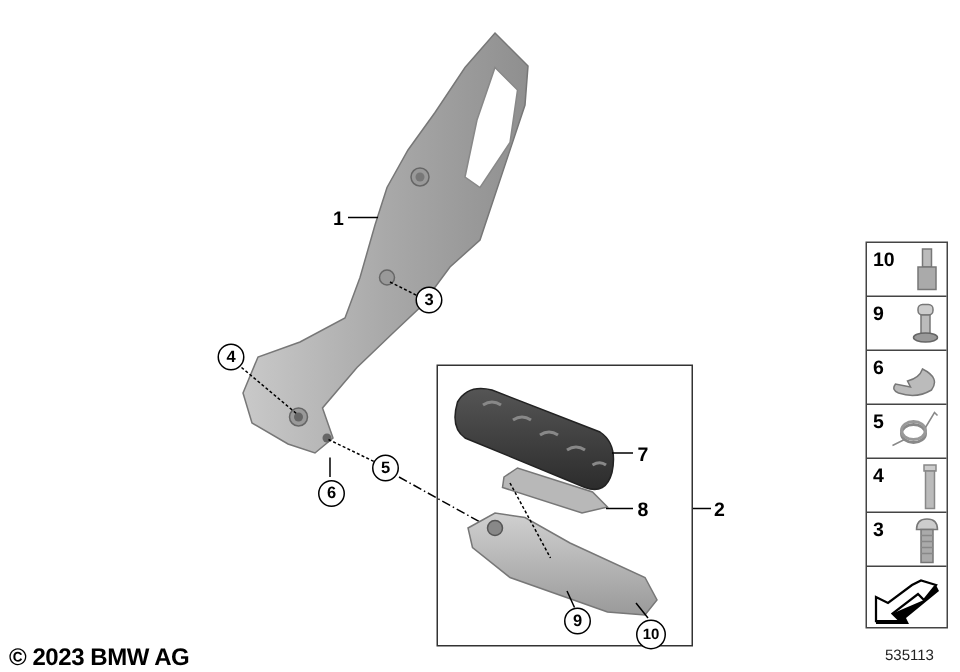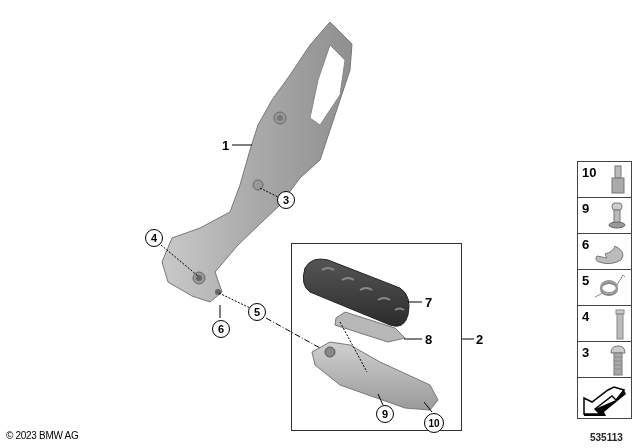--- a/index.html
+++ b/index.html
@@ -4,22 +4,22 @@
   <style>
     html, body { margin:0; padding:0; background:#ffffff; }
     body { width:640px; height:448px; position:relative; overflow:hidden; font-family:"Liberation Sans", sans-serif; }
     .abs { position:absolute; }
     .callout-num { font-weight:bold; font-size:13px; color:#000; position:absolute; line-height:1; }
     .circle { position:absolute; width:18px; height:18px; border:1.5px solid #000; border-radius:50%; background:#fff; display:flex; align-items:center; justify-content:center; font-weight:bold; font-size:11px; box-sizing:border-box; }
     .legend { position:absolute; left:577px; top:161px; width:55px; height:258px; border:1px solid #444; box-sizing:border-box; background:#fff; }
     .legend-cell { position:relative; height:36px; border-bottom:1px solid #444; box-sizing:border-box; }
     .legend-cell .num { position:absolute; left:4px; top:3px; font-weight:bold; font-size:13px; }
     .legend-cell svg { position:absolute; right:4px; top:3px; }
-    .footer-left { position:absolute; left:6px; top:430px; font-size:10px; font-weight:normal; letter-spacing:-0.3px; }
-    .footer-right { position:absolute; left:590px; top:432px; font-size:10px; color:#222;font-weight:bold; }
+    .footer-left { position:absolute; left:6px; top:430px; font-size:16px; font-weight:bold; letter-spacing:-0.3px; }
+    .footer-right { position:absolute; left:590px; top:432px; font-size:10px; color:#222; }
     .subbox { position:absolute; left:291px; top:243px; width:171px; height:188px; border:1px solid #333; box-sizing:border-box; }
   </style>
 </head>
 <body>
 
 <svg class="abs" style="left:0;top:0" width="640" height="448" viewBox="0 0 640 448">
   <defs>
     <linearGradient id="gBr" x1="0" y1="0" x2="1" y2="0">
       <stop offset="0" stop-color="#c9c9c9"></stop>
       <stop offset="0.5" stop-color="#a9a9a9"></stop>

